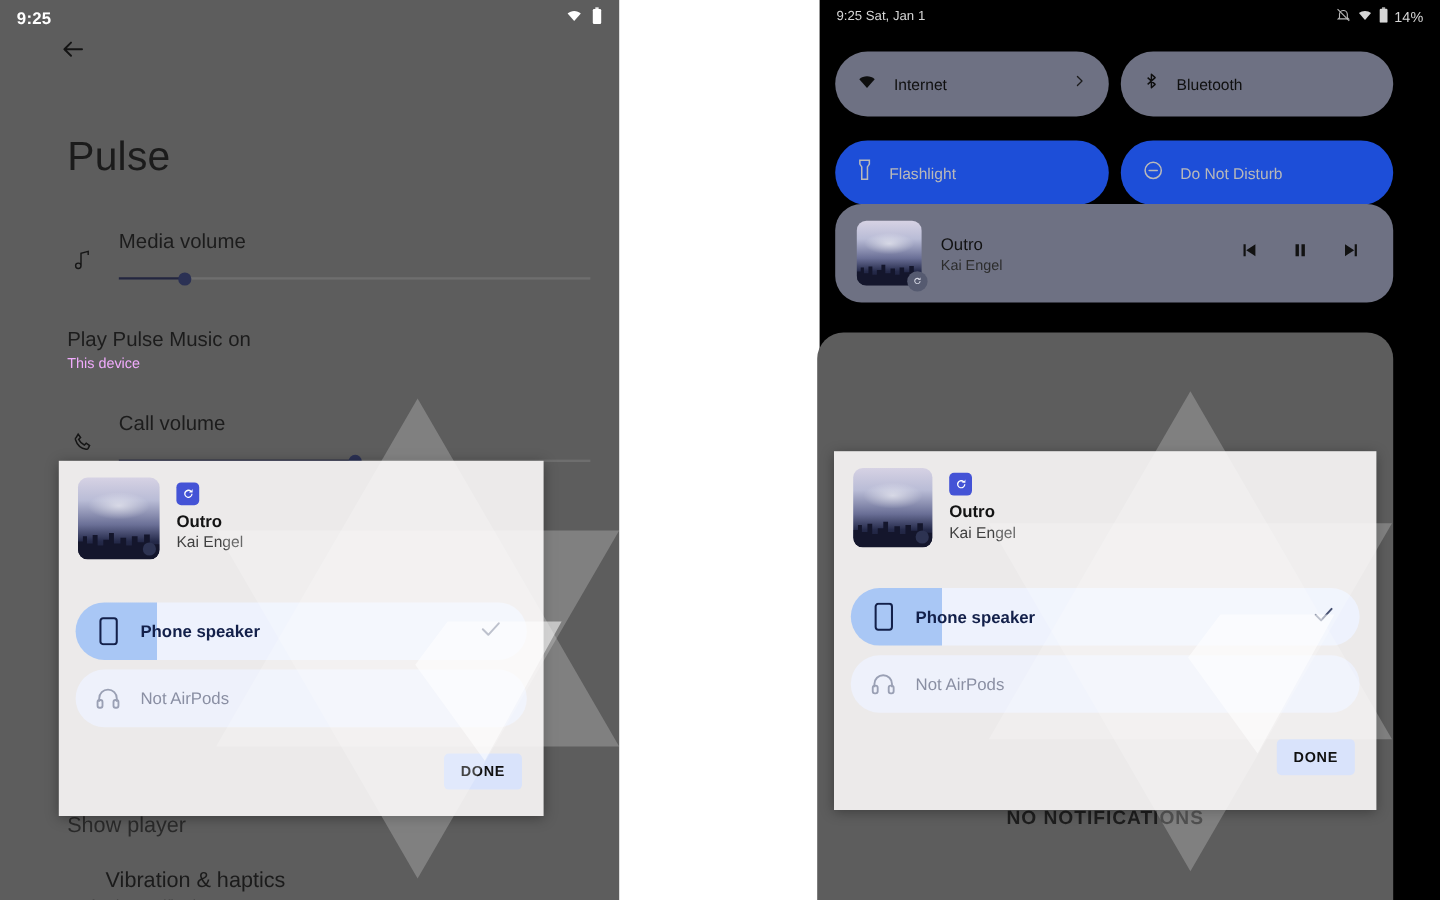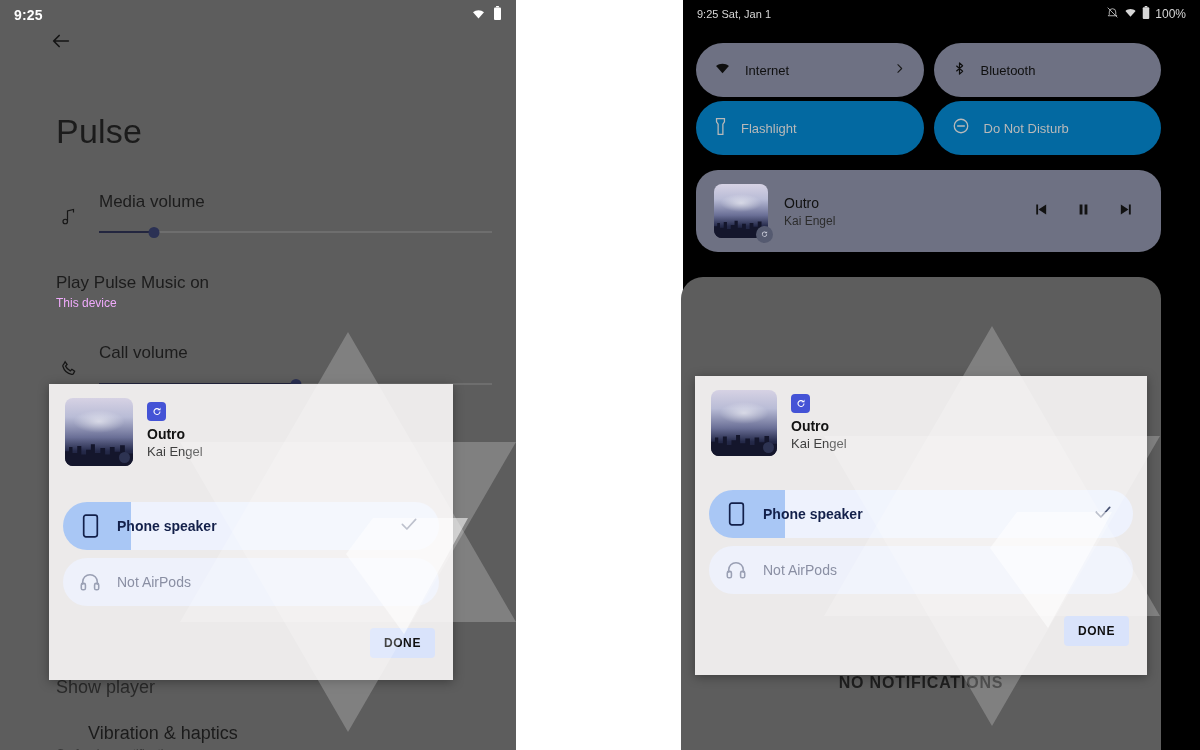--- a/index.html
+++ b/index.html
@@ -72,28 +72,28 @@
   }
   .statusbar-r {
     position: absolute; top: 0; left: 0; right: 0; height: 28px;
     display: flex; align-items: center; justify-content: space-between;
     padding: 0 14px; color: #d6d6d6; font-size: 11px;
   }
   .sb-right-r { display: flex; align-items: center; gap: 5px; font-size: 12px; }
 
   .qs-grid {
     position: absolute; left: 13px; top: 43px; width: 465px;
-    display: grid; grid-template-columns: 1fr 1fr; gap: 4px 10px;
+    display: grid; grid-template-columns: 1fr 1fr; gap: 20px 10px;
   }
   .qs-tile {
     height: 54px; border-radius: 27px; display: flex; align-items: center;
     padding: 0 18px; gap: 14px; position: relative;
   }
   .qs-tile.on { background: #6e7183; }
-  .qs-tile.off { background: #0369a1; align-items: center; }
+  .qs-tile.off { background: #1d4ed8; align-items: center; }
   .qs-tile .t-label { font-size: 13px; }
   .qs-tile.on .t-label { color: #0f0f0f; }
   .qs-tile.off .t-label { color: #b9b9b9; }
   .qs-chevron { position: absolute; right: 18px; top: 50%; transform: translateY(-50%); }
 
   .media-card {
     position: absolute; left: 13px; top: 170px; width: 465px; height: 82px;
     background: #6e7183; border-radius: 22px; display: flex; align-items: center;
     padding: 0 18px; gap: 16px;
   }
@@ -318,21 +318,21 @@
           <svg width="13" height="11" viewBox="0 0 24 24">
               <path fill="#d6d6d6" d="M12 21 1 8.5C4 6 8 4.5 12 4.5S20 6 23 8.5z"></path>
             </svg>
         </span>
         <span>
           <svg width="8" height="13" viewBox="0 0 12 20">
               <rect x="4" y="0" width="4" height="2" fill="#d6d6d6"></rect>
               <rect x="1" y="2" width="10" height="18" rx="1.5" fill="#d6d6d6"></rect>
             </svg>
         </span>
-        <span>100%</span>
+        <span>14%</span>
       </span>
     </div>
 
     <div class="qs-grid">
 
       <div class="qs-tile on">
         <span>
           <svg width="17" height="14" viewBox="0 0 24 24">
               <path fill="#0e0e0e" d="M12 21 1 8.5C4 6 8 4.5 12 4.5S20 6 23 8.5z"></path>
             </svg>

